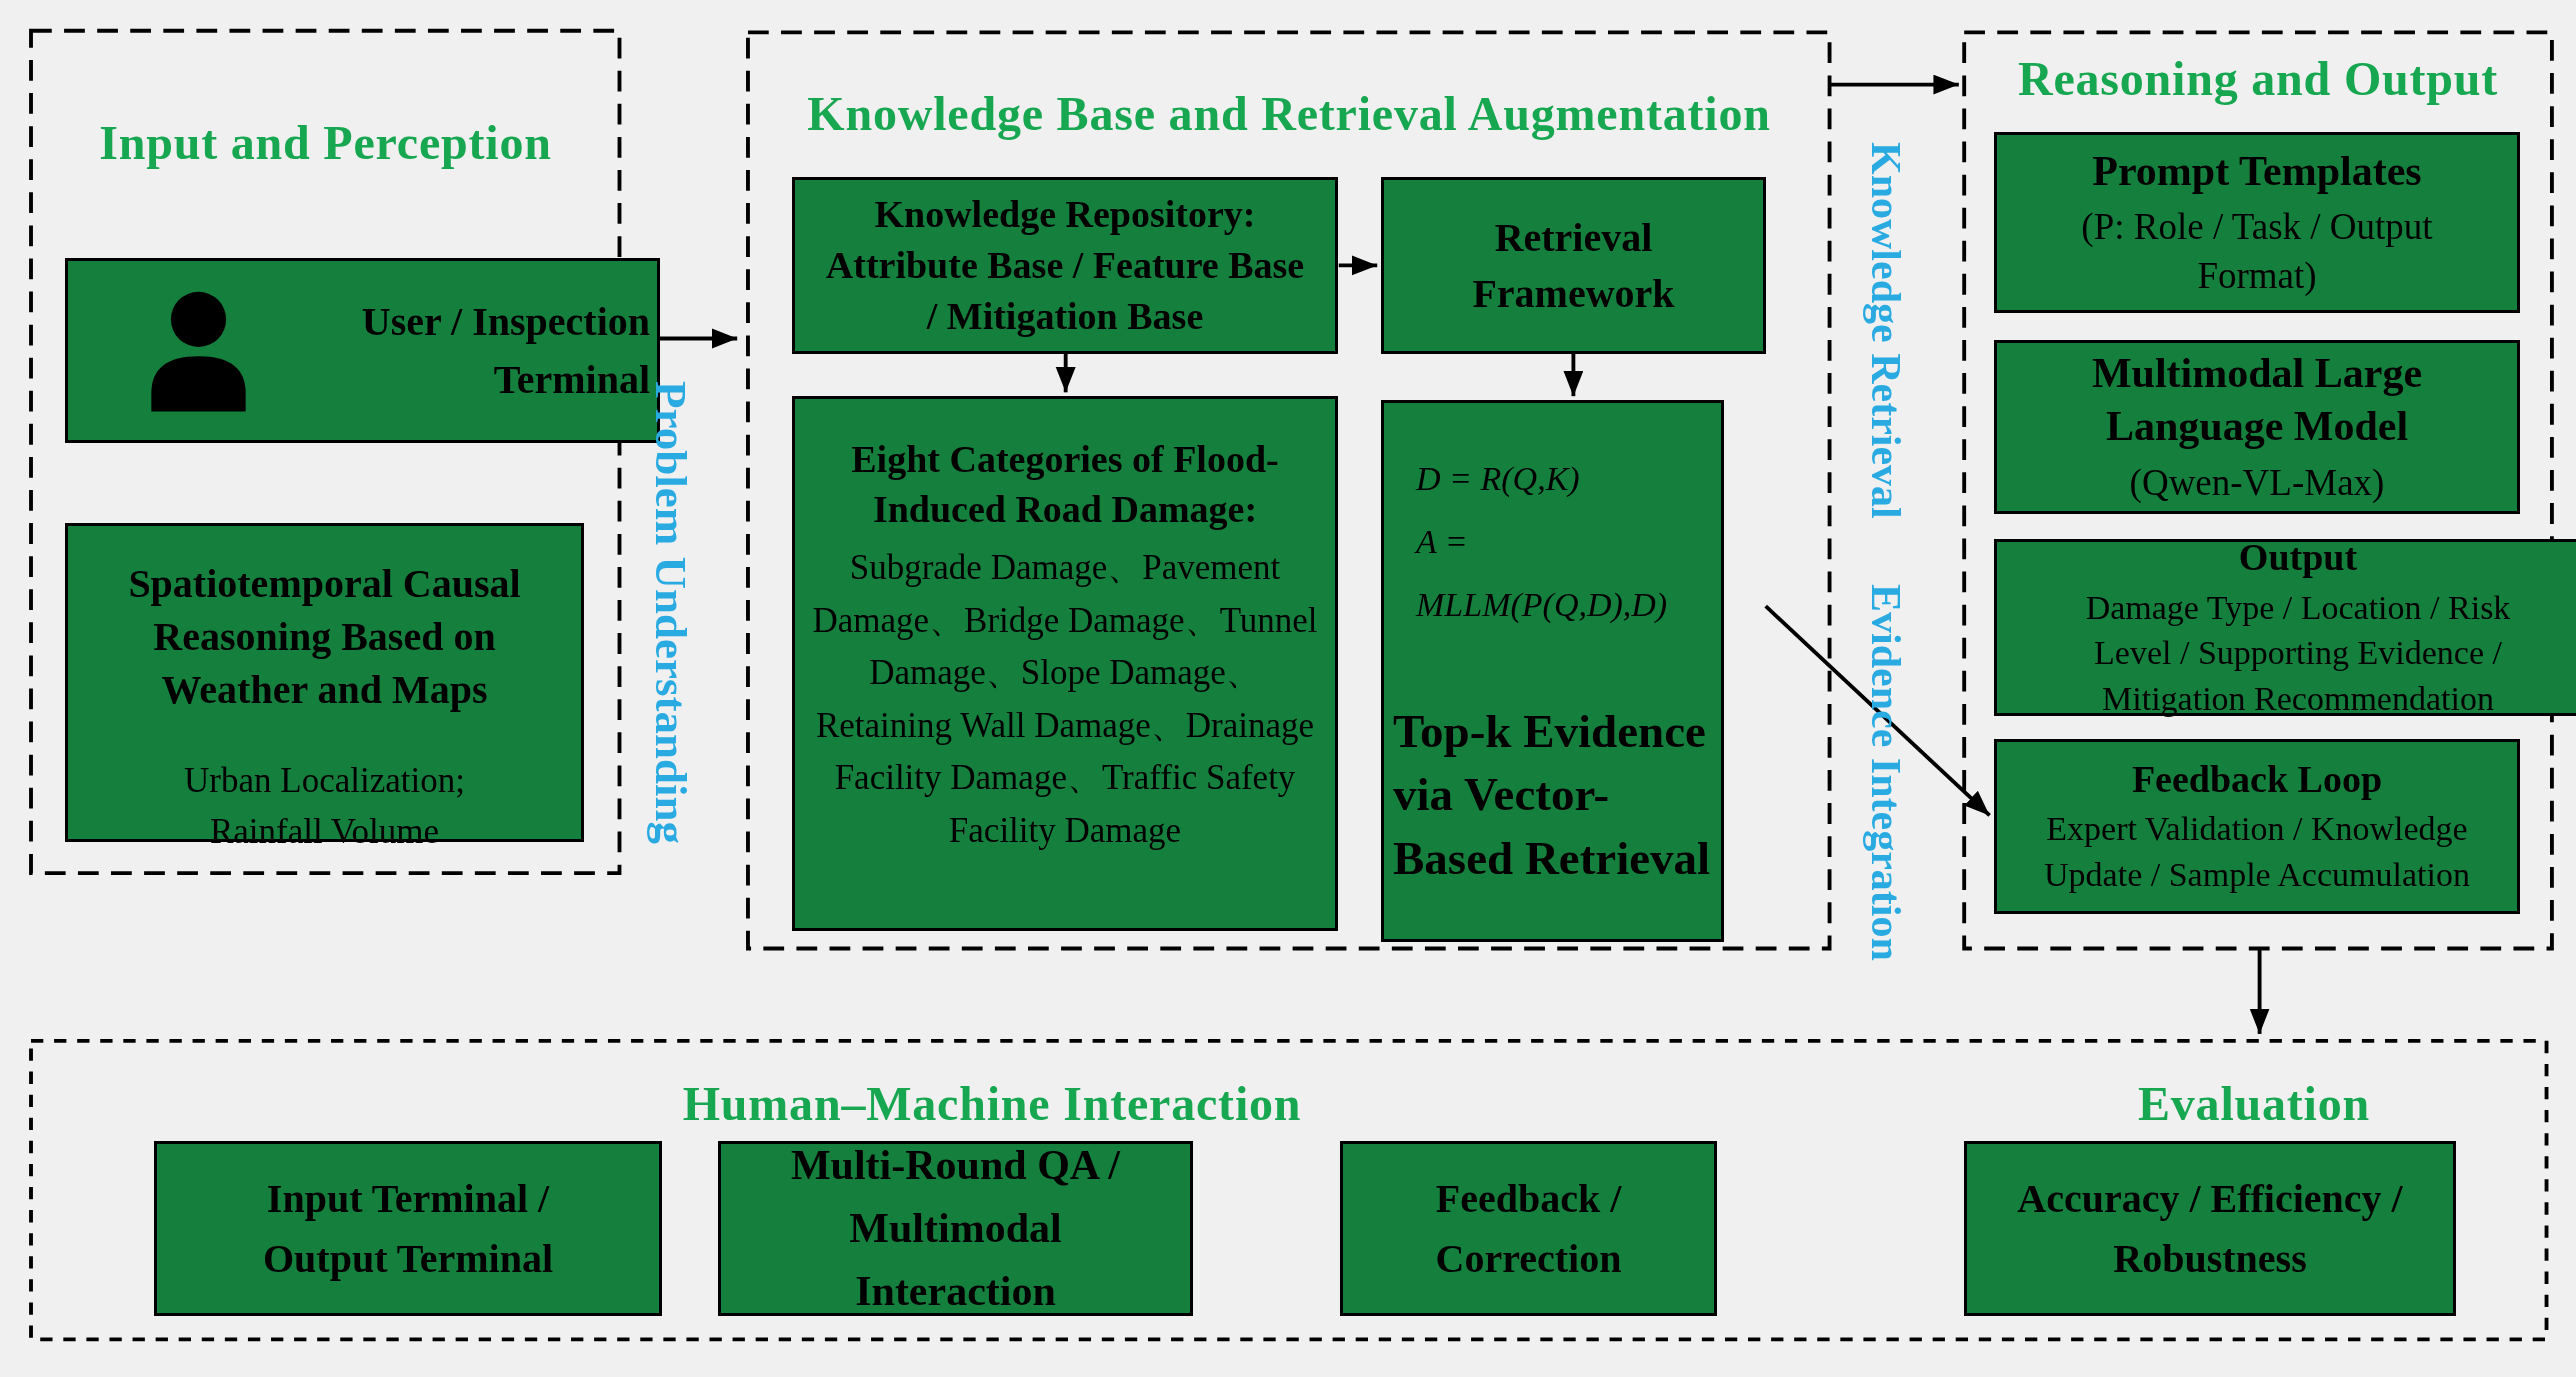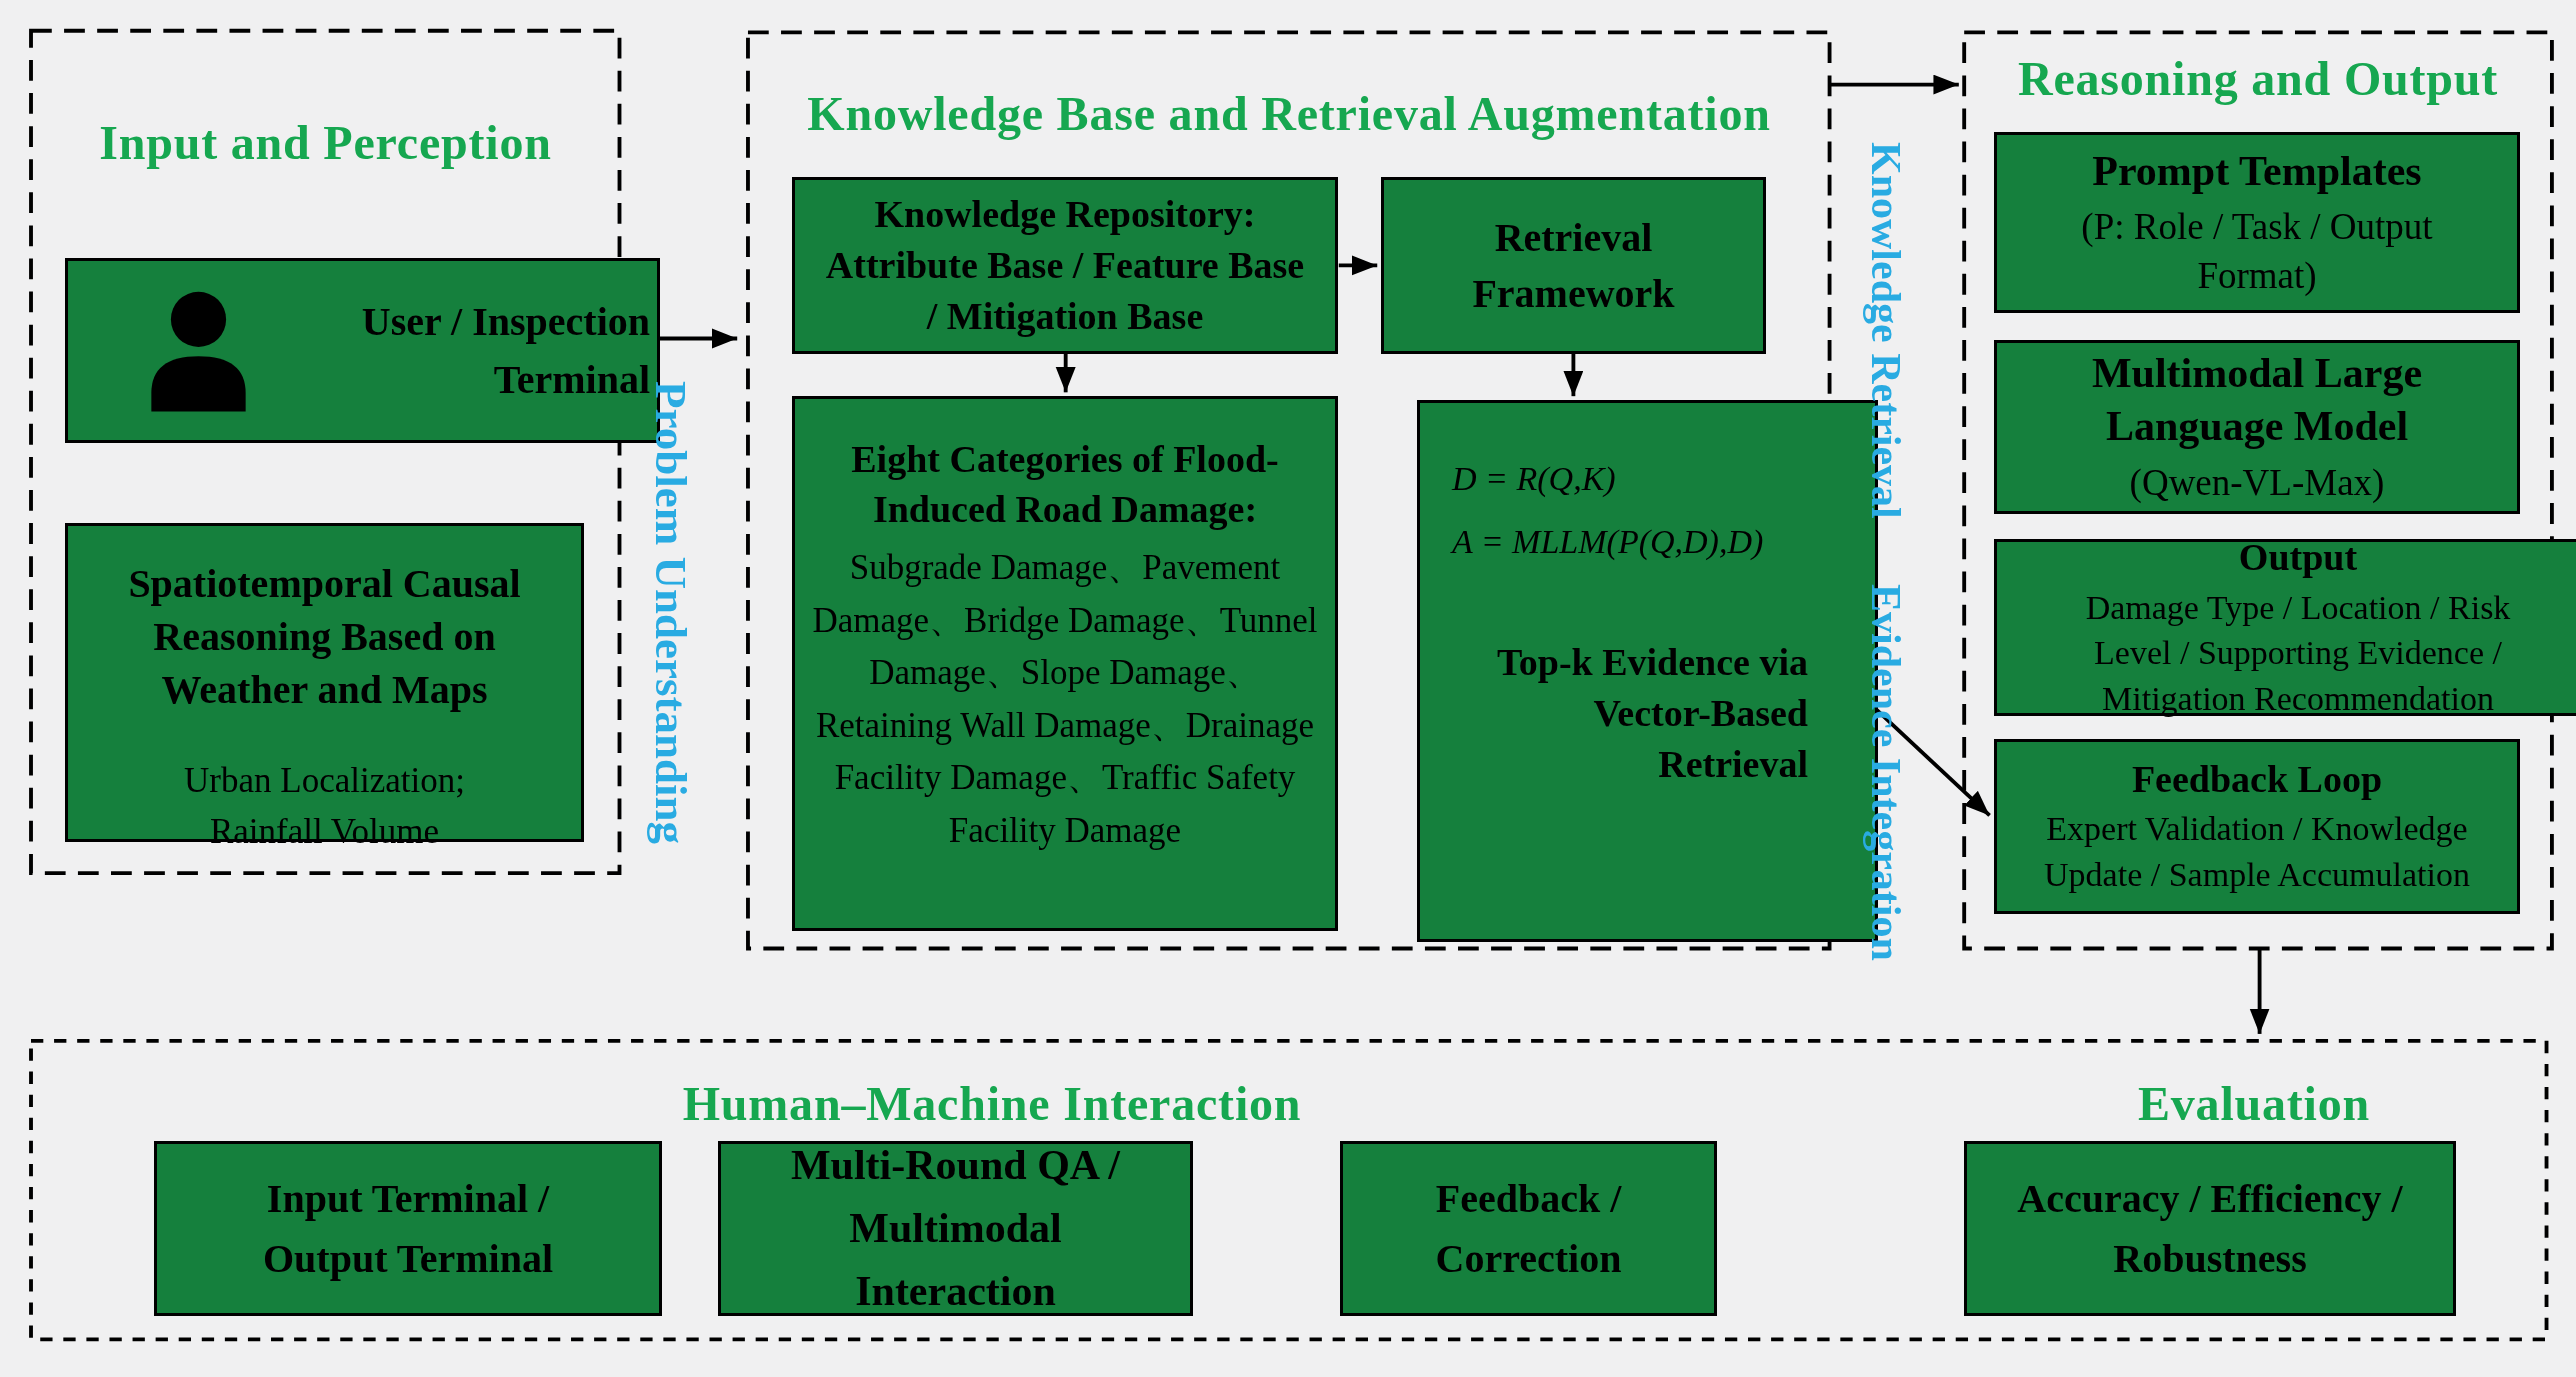--- a/index.html
+++ b/index.html
@@ -22,21 +22,21 @@
   .spatio .t{width:462px;font-size:40px;line-height:1.32;}
   .spatio .b{width:362px;font-size:35px;line-height:1.45;margin-top:40px;}
   
   .repo .t{width:492px;font-size:38px;line-height:1.34;}
   .cats{justify-content:flex-start;padding-top:35px;}
   .cats .t{width:509px;font-size:38px;line-height:1.32;}
   .cats .b{width:509px;font-size:35px;line-height:1.5;margin-top:7.7px;}
   .retr .t{width:254px;font-size:40px;line-height:1.4;}
   .fmla{justify-content:flex-start;align-items:flex-start;padding:45px 31px 0 32px;text-align:left;}
   .fmla .f{font-style:italic;font-size:34px;line-height:1.85;display:block;}
-  .fmla .t{width:320px;font-size:38px;line-height:1.35;margin-top:63px;text-align:right;align-self:center;}
+  .fmla .t{width:320px;font-size:47px;line-height:1.35;margin-top:63px;text-align:left;align-self:center;}
   
   .rbox .t{font-size:42px;line-height:1.28;}
   .rbox .b{font-size:37px;line-height:1.32;margin-top:4.6px;}
   .rbox .t.narrow{width:431px;}
   .rbox .b.wide{width:462px;}
   .rbox.small .t{font-size:38px;}
   .rbox.small .b{font-size:34px;width:500px;margin-top:3.1px;line-height:1.35;}
   
   .bbox .t{font-size:40px;line-height:1.5;}
   .b1 .t{width:369px;}
@@ -97,21 +97,21 @@
 
   <div class="box cats" style="left:792px;top:396px;width:546px;height:535px;">
     <div class="t">Eight Categories of Flood-Induced Road Damage:</div>
     <div class="b">Subgrade Damage、Pavement Damage、Bridge Damage、Tunnel Damage、Slope Damage、Retaining Wall Damage、Drainage Facility Damage、Traffic Safety Facility Damage</div>
   </div>
 
   <div class="box retr" style="left:1381px;top:177px;width:385px;height:177px;">
     <div class="t">Retrieval Framework</div>
   </div>
 
-  <div class="box fmla" style="left:1381px;top:400px;width:461px;height:542px;margin-left:36px;">
+  <div class="box fmla" style="left:1381px;top:400px;width:343px;height:542px;">
     <span class="f">D = R(Q,K)</span>
     <span class="f">A = MLLM(P(Q,D),D)</span>
     <div class="t">Top-k Evidence via Vector-Based Retrieval</div>
   </div>
 
   <div class="vlabel" style="left:1862px;top:142px;">
     <span>Knowledge Retrieval</span>
     <span class="vgap">Evidence Integration</span>
   </div>
 

